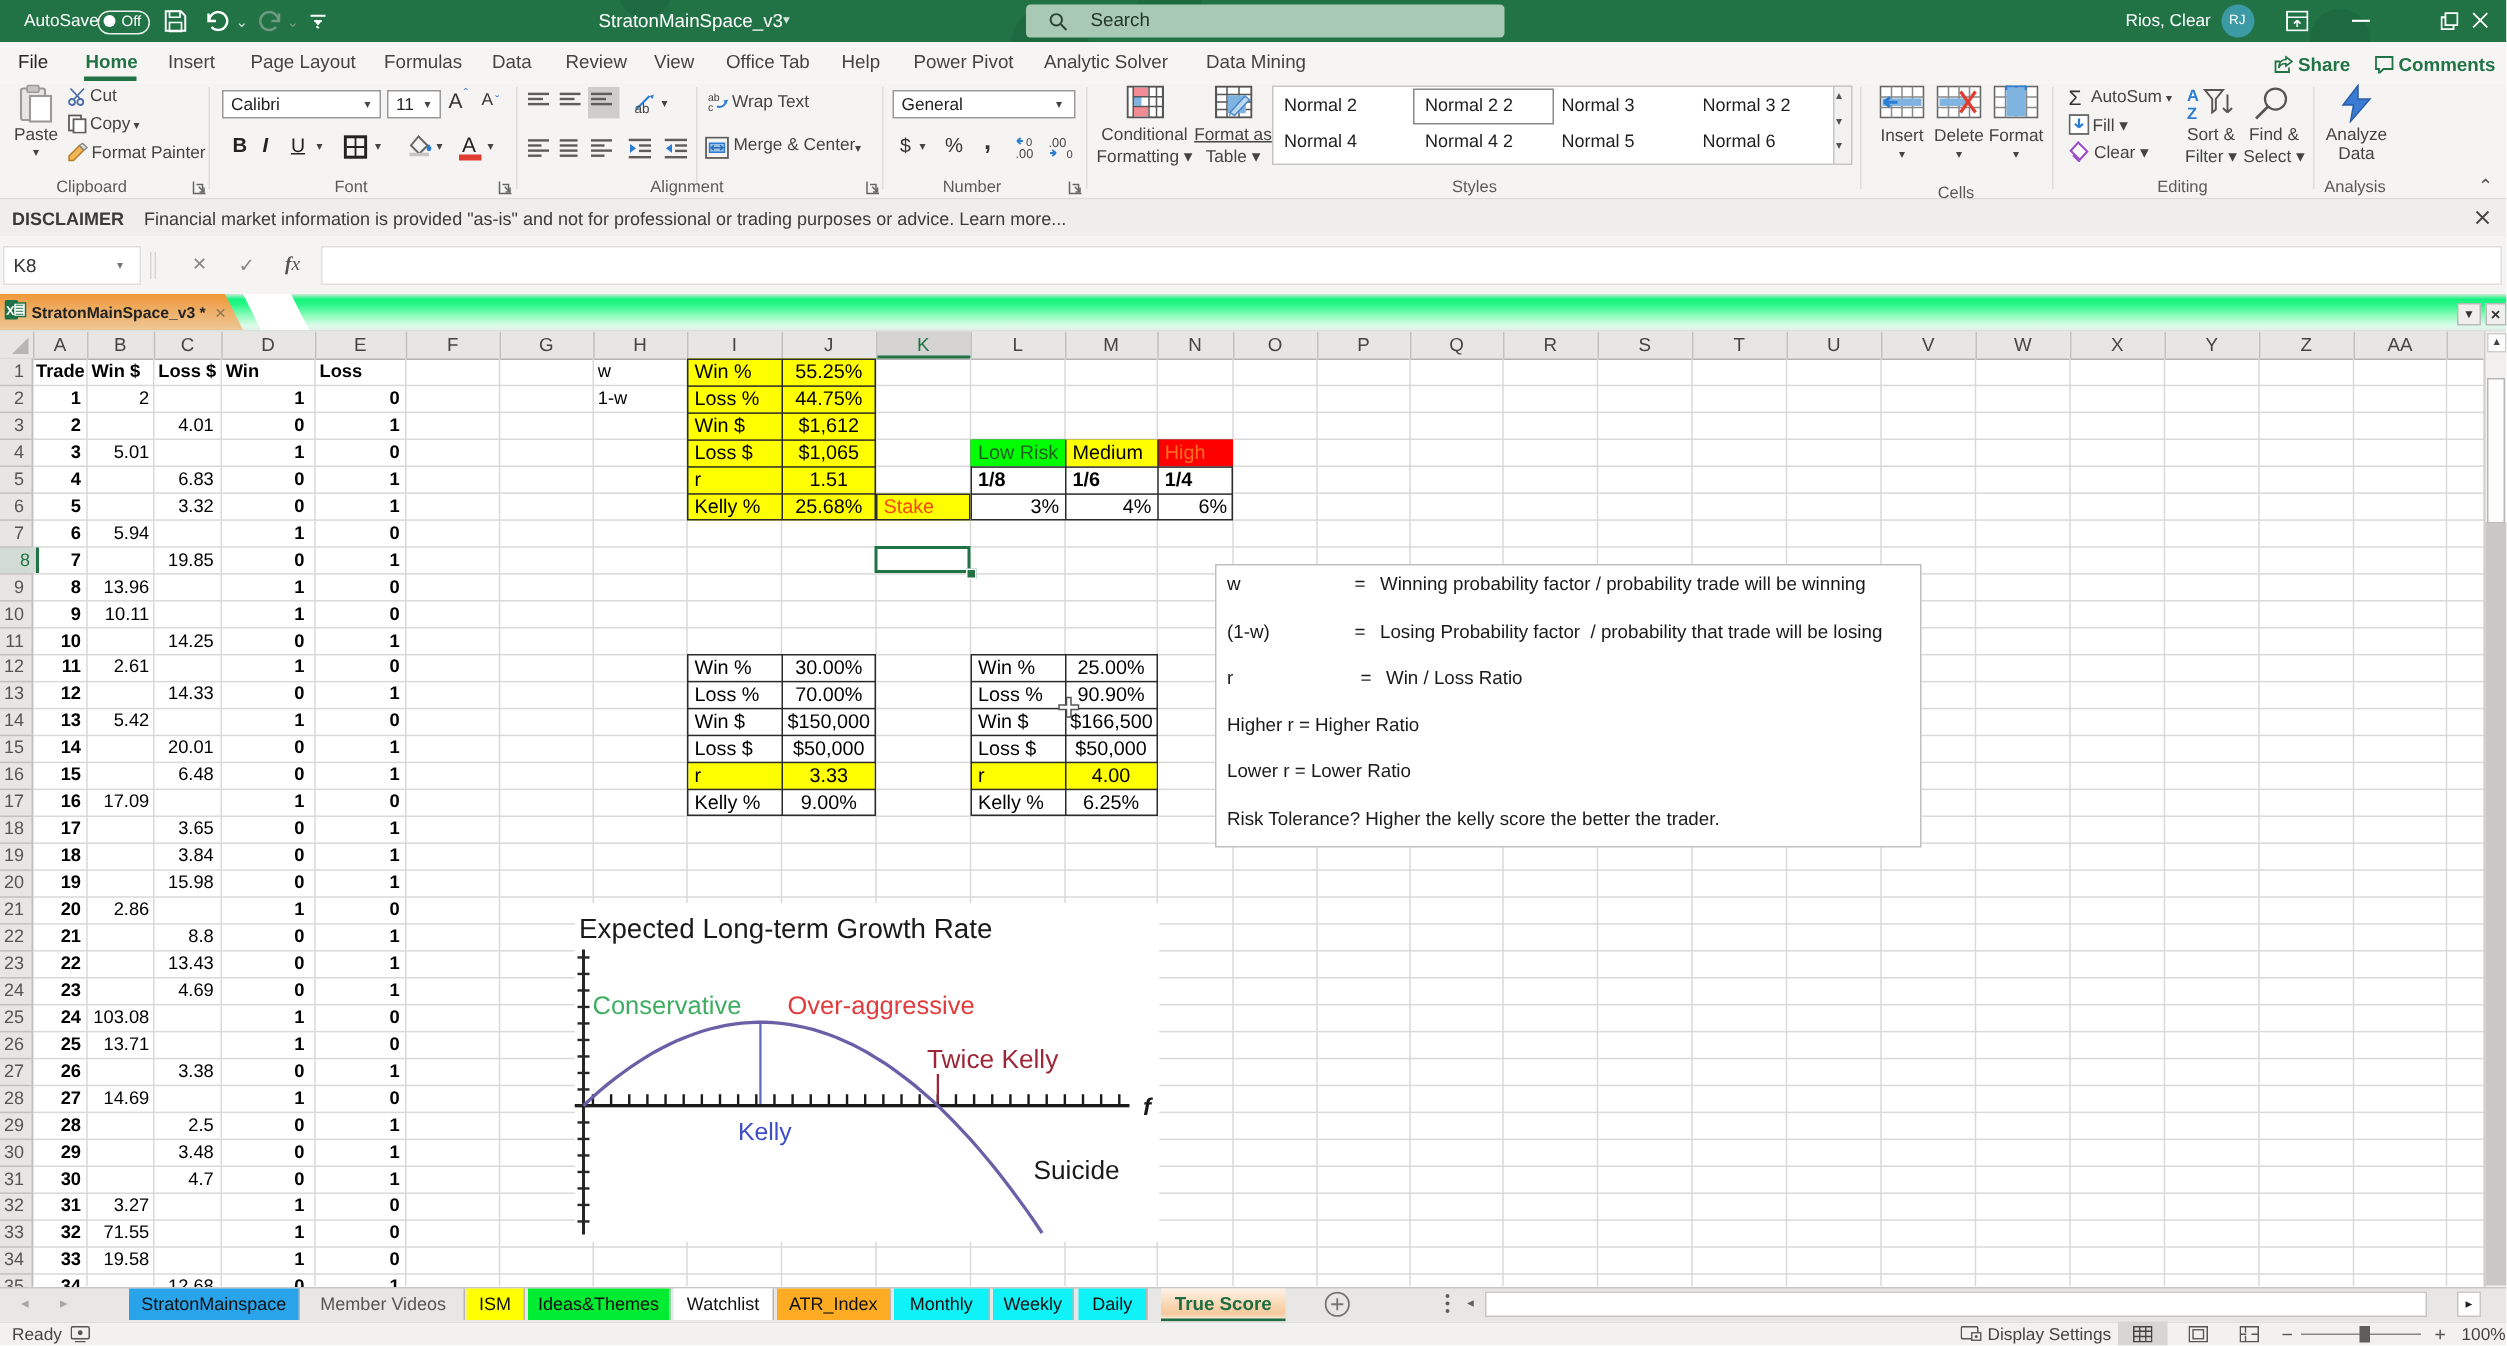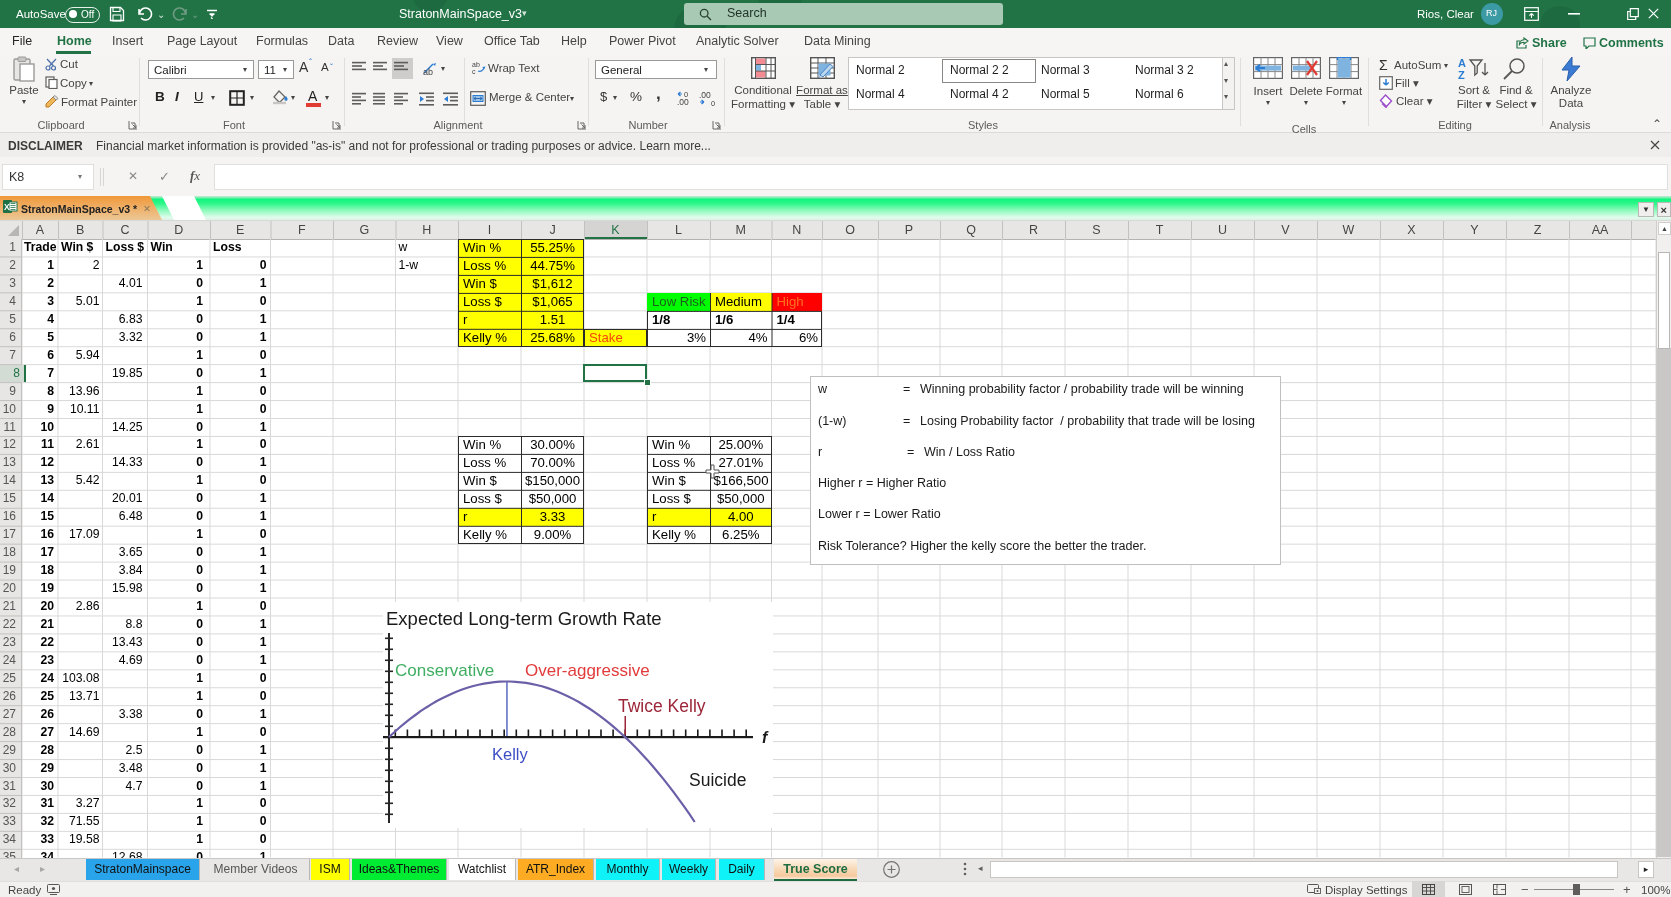--- a/index.html
+++ b/index.html
@@ -793,21 +793,21 @@
     <rect x="0" y="17.9" width="124.5" height="1" fill="#2b2b2b"></rect>
     <rect x="0" y="35.9" width="124.5" height="1" fill="#2b2b2b"></rect>
     <rect x="0" y="53.8" width="124.5" height="1" fill="#2b2b2b"></rect>
     <rect x="0" y="71.8" width="124.5" height="1" fill="#2b2b2b"></rect>
     <rect x="0" y="89.8" width="124.5" height="1" fill="#2b2b2b"></rect>
     <rect x="63" y="0" width="1" height="107.7" fill="#2b2b2b"></rect>
   </svg>
 <div style="position:absolute;left:647.0px;top:436.4px;width:63.0px;height:17.9px;line-height:17.9px;font-size:13.2px;text-align:left;color:#000;padding:0 5px;box-sizing:border-box;white-space:nowrap;overflow:visible;">Win %</div>
 <div style="position:absolute;left:710.0px;top:436.4px;width:61.5px;height:17.9px;line-height:17.9px;font-size:13.2px;text-align:center;color:#000;padding:0 3px;box-sizing:border-box;white-space:nowrap;overflow:visible;">25.00%</div>
 <div style="position:absolute;left:647.0px;top:454.4px;width:63.0px;height:17.9px;line-height:17.9px;font-size:13.2px;text-align:left;color:#000;padding:0 5px;box-sizing:border-box;white-space:nowrap;overflow:visible;">Loss %</div>
-<div style="position:absolute;left:710.0px;top:454.4px;width:61.5px;height:17.9px;line-height:17.9px;font-size:13.2px;text-align:center;color:#000;padding:0 3px;box-sizing:border-box;white-space:nowrap;overflow:visible;">27.01%</div>
+<div style="position:absolute;left:710.0px;top:454.4px;width:61.5px;height:17.9px;line-height:17.9px;font-size:13.2px;text-align:center;color:#000;padding:0 3px;box-sizing:border-box;white-space:nowrap;overflow:visible;">90.90%</div>
 <div style="position:absolute;left:647.0px;top:472.4px;width:63.0px;height:17.9px;line-height:17.9px;font-size:13.2px;text-align:left;color:#000;padding:0 5px;box-sizing:border-box;white-space:nowrap;overflow:visible;">Win $</div>
 <div style="position:absolute;left:710.0px;top:472.4px;width:61.5px;height:17.9px;line-height:17.9px;font-size:13.2px;text-align:right;color:#000;padding:0 3px;box-sizing:border-box;white-space:nowrap;overflow:visible;">$166,500</div>
 <div style="position:absolute;left:647.0px;top:490.3px;width:63.0px;height:17.9px;line-height:17.9px;font-size:13.2px;text-align:left;color:#000;padding:0 5px;box-sizing:border-box;white-space:nowrap;overflow:visible;">Loss $</div>
 <div style="position:absolute;left:710.0px;top:490.3px;width:61.5px;height:17.9px;line-height:17.9px;font-size:13.2px;text-align:center;color:#000;padding:0 3px;box-sizing:border-box;white-space:nowrap;overflow:visible;">$50,000</div>
 <div style="position:absolute;left:647.0px;top:508.2px;width:63.0px;height:17.9px;line-height:17.9px;font-size:13.2px;text-align:left;color:#000;padding:0 5px;box-sizing:border-box;white-space:nowrap;overflow:visible;">r</div>
 <div style="position:absolute;left:710.0px;top:508.2px;width:61.5px;height:17.9px;line-height:17.9px;font-size:13.2px;text-align:center;color:#000;padding:0 3px;box-sizing:border-box;white-space:nowrap;overflow:visible;">4.00</div>
 <div style="position:absolute;left:647.0px;top:526.2px;width:63.0px;height:17.9px;line-height:17.9px;font-size:13.2px;text-align:left;color:#000;padding:0 5px;box-sizing:border-box;white-space:nowrap;overflow:visible;">Kelly %</div>
 <div style="position:absolute;left:710.0px;top:526.2px;width:61.5px;height:17.9px;line-height:17.9px;font-size:13.2px;text-align:center;color:#000;padding:0 3px;box-sizing:border-box;white-space:nowrap;overflow:visible;">6.25%</div>
 <svg style="position:absolute;left:705px;top:464px" width="15" height="15" viewBox="0 0 15 15">
     <path d="M6 1h3v5h5v3H9v5H6V9H1V6h5z" fill="#fff" stroke="#555" stroke-width="1"></path>

